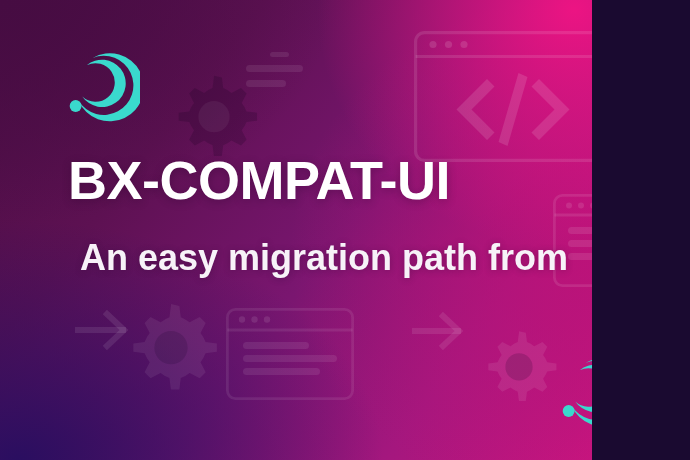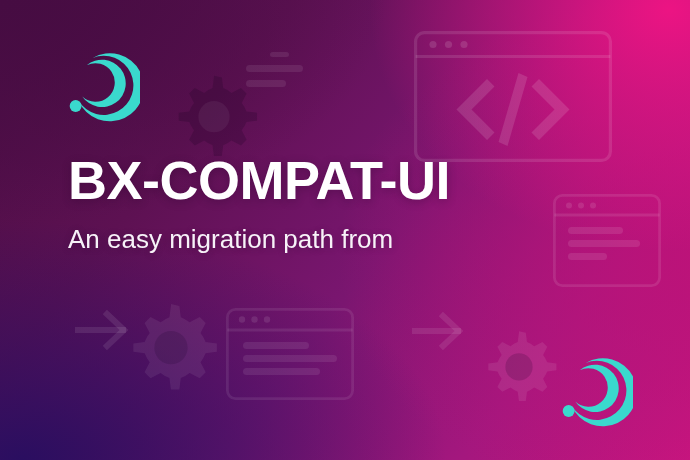--- a/index.html
+++ b/index.html
@@ -2,21 +2,21 @@
 <html><head>
 <meta charset="utf-8">
 <style>
   html, body {
     margin: 0;
     padding: 0;
     background: #1a0a30;
   }
   #banner {
     position: relative;
-    width: 690px;
+    width: 592px;
     height: 460px;
     overflow: hidden;
     font-family: "Liberation Sans", sans-serif;
     background:
       radial-gradient(ellipse 70% 85% at 97% 2%,  rgba(236,20,131,1.0) 0%, rgba(236,20,131,0.0) 62%),
       radial-gradient(ellipse 85% 95% at 100% 55%, rgba(190,18,120,0.85) 0%, rgba(190,18,120,0.0) 60%),
       radial-gradient(ellipse 95% 80% at 3% 100%, rgba(42,14,96,1.0) 0%, rgba(42,14,96,0.0) 65%),
       radial-gradient(ellipse 80% 70% at 0% 0%,  rgba(70,12,66,1.0) 0%, rgba(70,12,66,0.0) 70%),
       linear-gradient(128deg, #4a0d44 0%, #5d1152 28%, #7a1670 55%, #a4177e 78%, #c8157f 100%);
   }
@@ -43,25 +43,25 @@
     margin: 0;
     font-size: 54px;
     line-height: 1.04;
     font-weight: bold;
     letter-spacing: -0.5px;
     color: #ffffff;
     text-shadow: 0 2px 10px rgba(40,0,45,0.32);
     white-space: nowrap;
   }
   .subline {
-    margin: 0;
+    margin: 12px;
     padding-top: 14px;
-    font-size: 26px;
+    font-size: 36px;
     line-height: 1.32;
-    font-weight: normal;
+    font-weight: bold;
     color: #f7f2f8;
     text-shadow: 0 1px 7px rgba(40,0,45,0.30);
     white-space: nowrap;
   }
 </style>
 </head>
 <body>
 
 <div id="banner">
 

